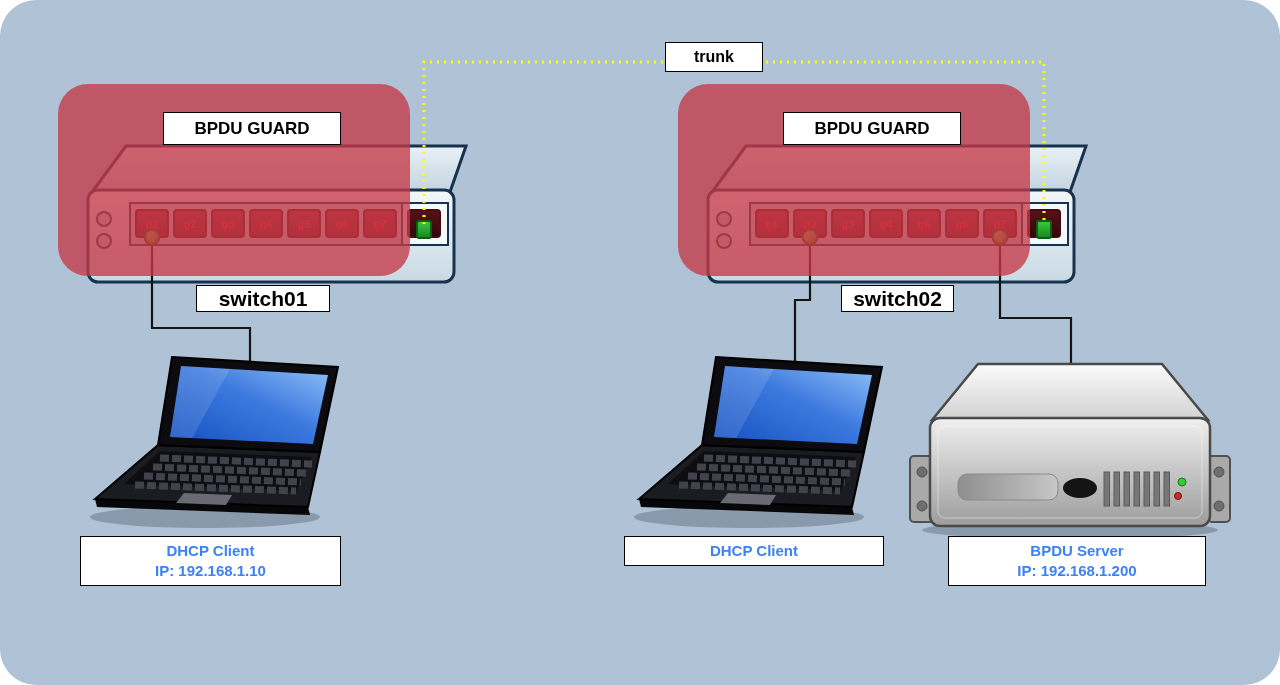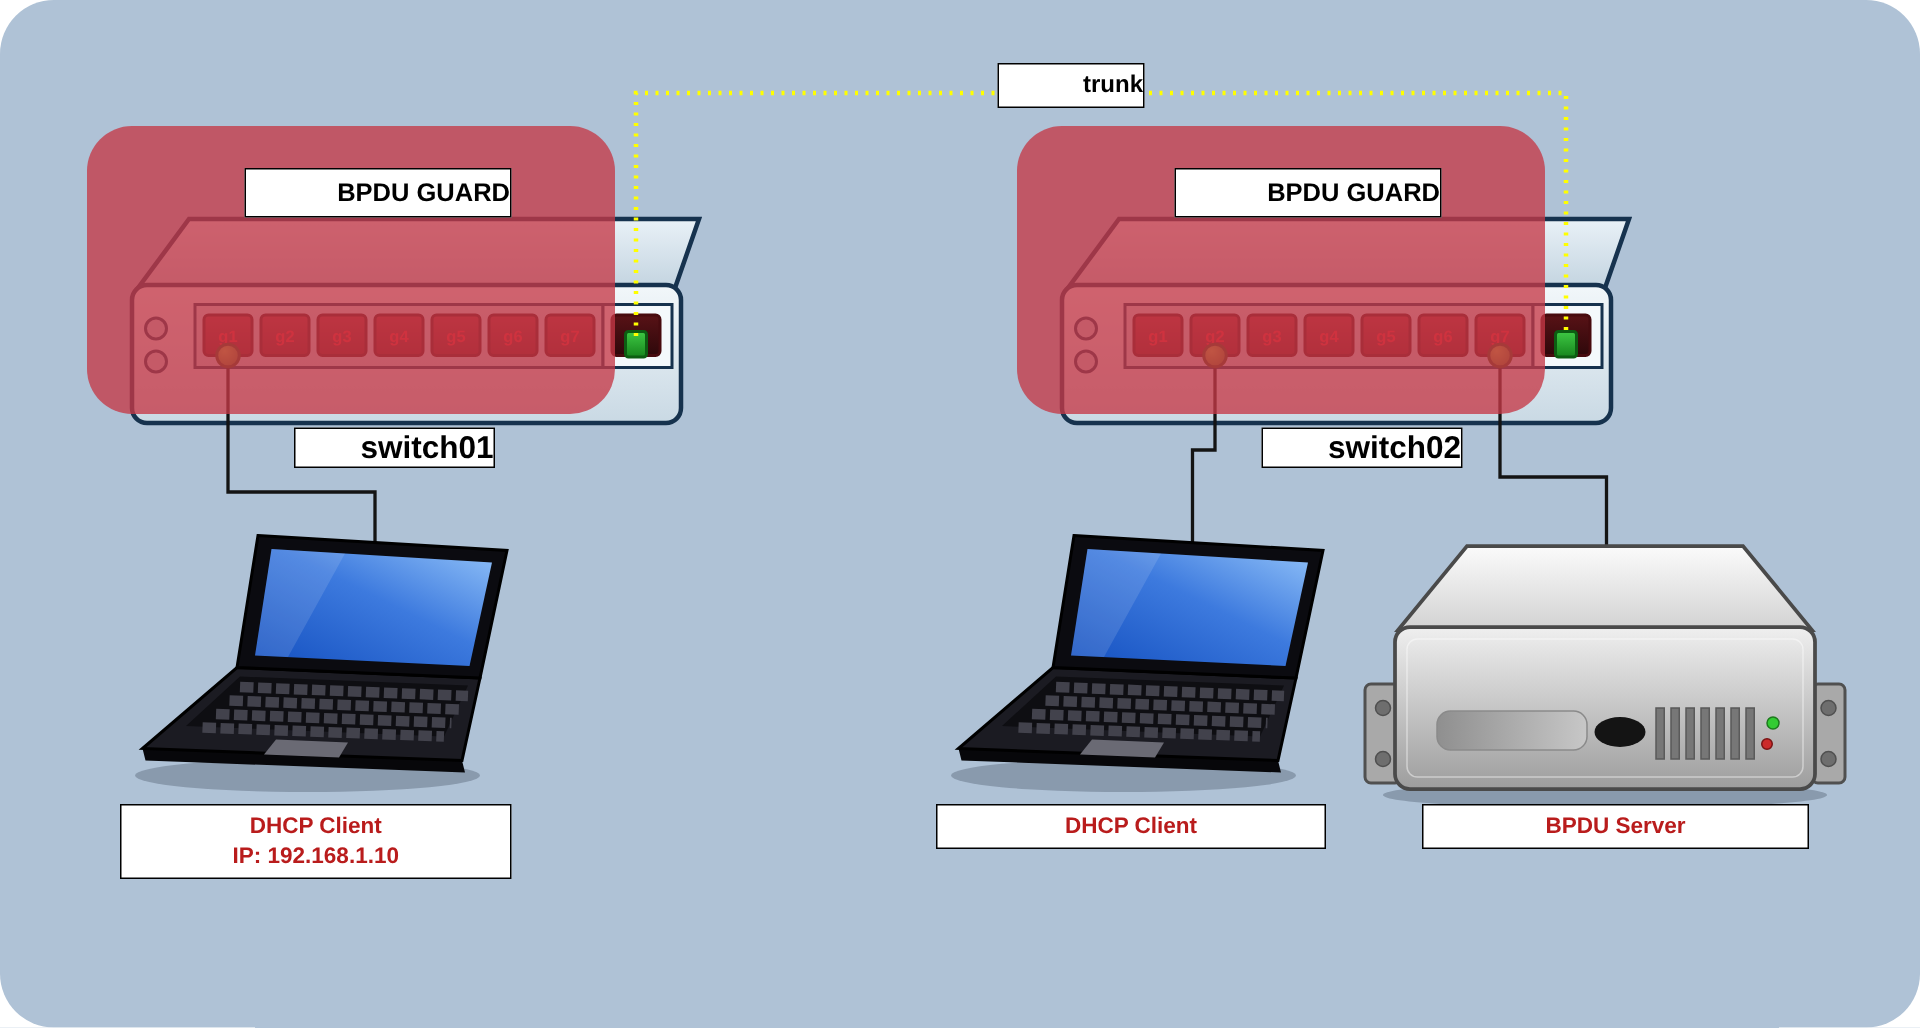--- a/index.html
+++ b/index.html
@@ -15,30 +15,30 @@
     font-size:11px; font-weight:bold; fill:#f21d24; text-anchor:middle;
   }
   .link { stroke:#141414; stroke-width:2.2; fill:none; }
   .trunk-line { stroke:#ffff00; stroke-width:3; fill:none; stroke-dasharray:2 5; }
 
   .overlay {
     position:absolute; background:rgba(197,57,70,0.78); border-radius:30px;
   }
   .labelbox {
     position:absolute; background:#ffffff; border:1px solid #000000;
-    display:flex; align-items:center; justify-content:flex-end;
+    display:flex; align-items:center; justify-content:center;
     font-weight:bold; color:#000; box-sizing:border-box; white-space:nowrap;
   }
   .bpdu-label  { font-size:17px;margin-left:18px; }
   .name-label  { font-size:21px; }
   .trunk-label { font-size:16px; }
   .info-box {
     position:absolute; background:#ffffff; border:1px solid #000000;
     text-align:center; font-weight:bold; font-size:15px; line-height:20px;
-    color:#b91c1c; padding:4px 0; box-sizing:border-box; white-space:nowrap;
+    color:#3b82f6; padding:4px 0; box-sizing:border-box; white-space:nowrap;
   }
 </style>
 </head>
 <body>
 
 <div class="canvas">
 
   <svg class="layer" xmlns="http://www.w3.org/2000/svg" xmlns:xlink="http://www.w3.org/1999/xlink" viewBox="0 0 1280 685">
     <defs>
       <linearGradient id="swTop" x1="0" y1="0" x2="0" y2="1">
@@ -196,32 +196,33 @@
   <div class="labelbox bpdu-label" style="left:145px; top:112px; width:178px; height:33px;">
     <span>BPDU GUARD</span>
   </div>
   <div class="labelbox bpdu-label" style="left:765px; top:112px; width:178px; height:33px;">
     <span>BPDU GUARD</span>
   </div>
 
   <div class="labelbox name-label" style="left:196px; top:285px; width:134px; height:27px;">
     <span>switch01</span>
   </div>
-  <div class="labelbox name-label" style="left:841px; top:285px; width:134px; height:27px;">
+  <div class="labelbox name-label" style="left:841px; top:285px; width:113px; height:27px;">
     <span>switch02</span>
   </div>
 
   <div class="labelbox trunk-label" style="left:665px; top:42px; width:98px; height:30px;">
     <span>trunk</span>
   </div>
 
   <div class="info-box" style="left:80px; top:536px; width:261px;">
     <div>DHCP Client</div>
     <div>IP: 192.168.1.10</div>
   </div>
   <div class="info-box" style="left:624px; top:536px; width:260px;">
     <div>DHCP Client</div>
   </div>
   <div class="info-box" style="left:948px; top:536px; width:258px;">
     <div>BPDU Server</div>
+    <div>IP: 192.168.1.200</div>
   </div>
 
 </div>
 
 </body></html>

